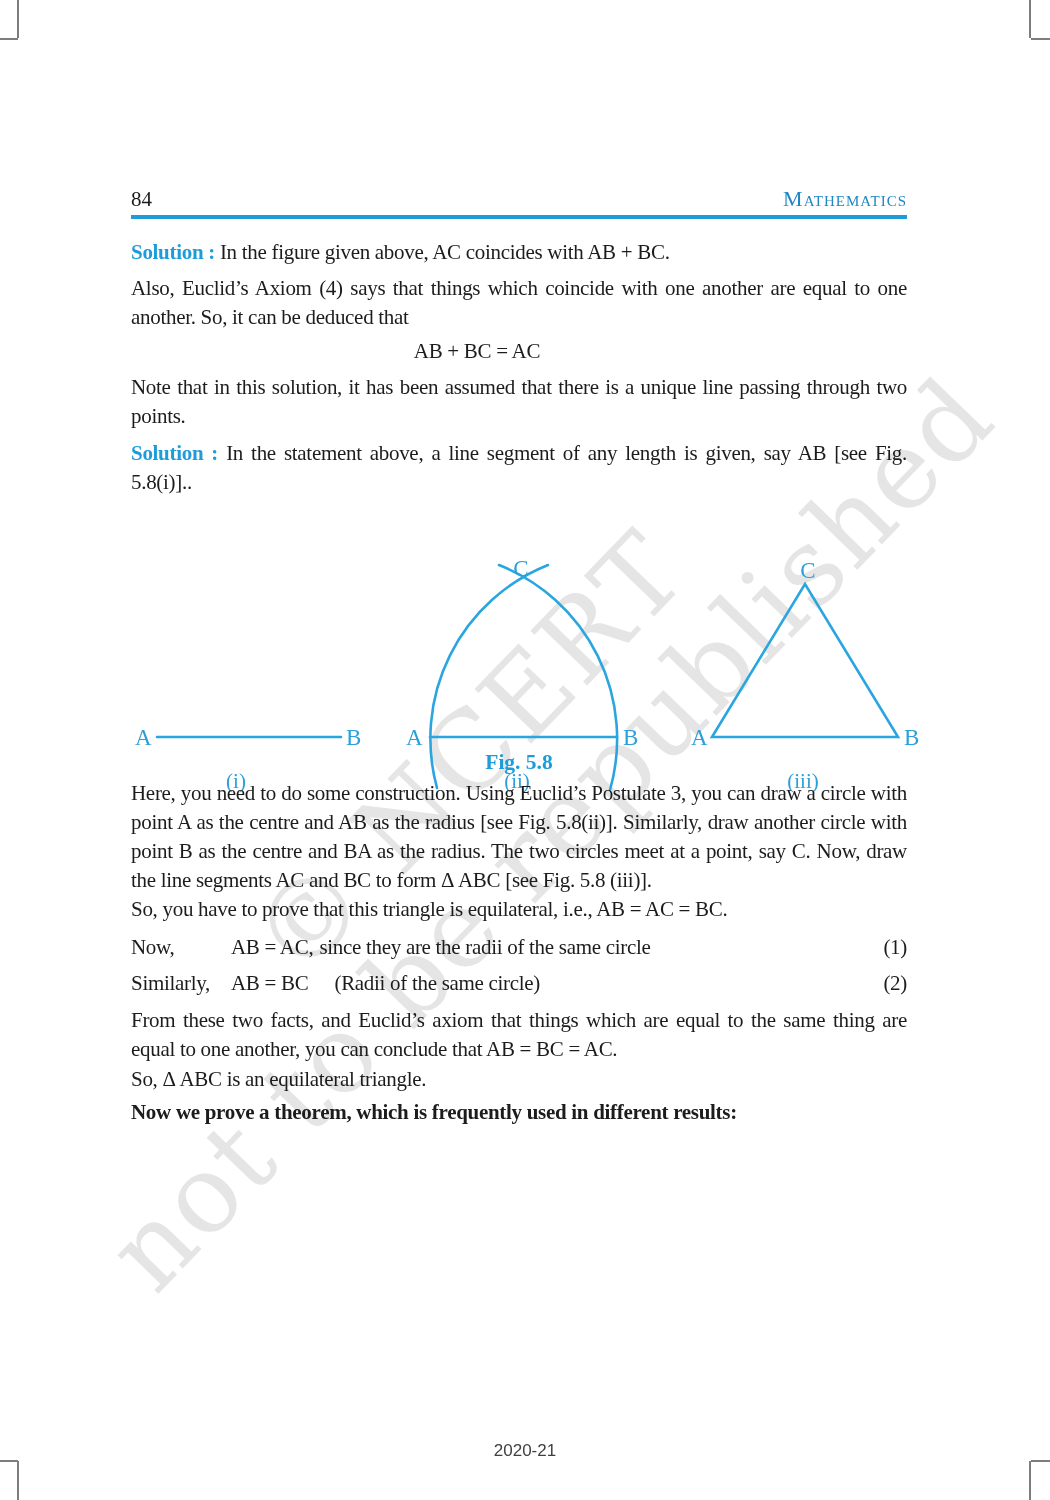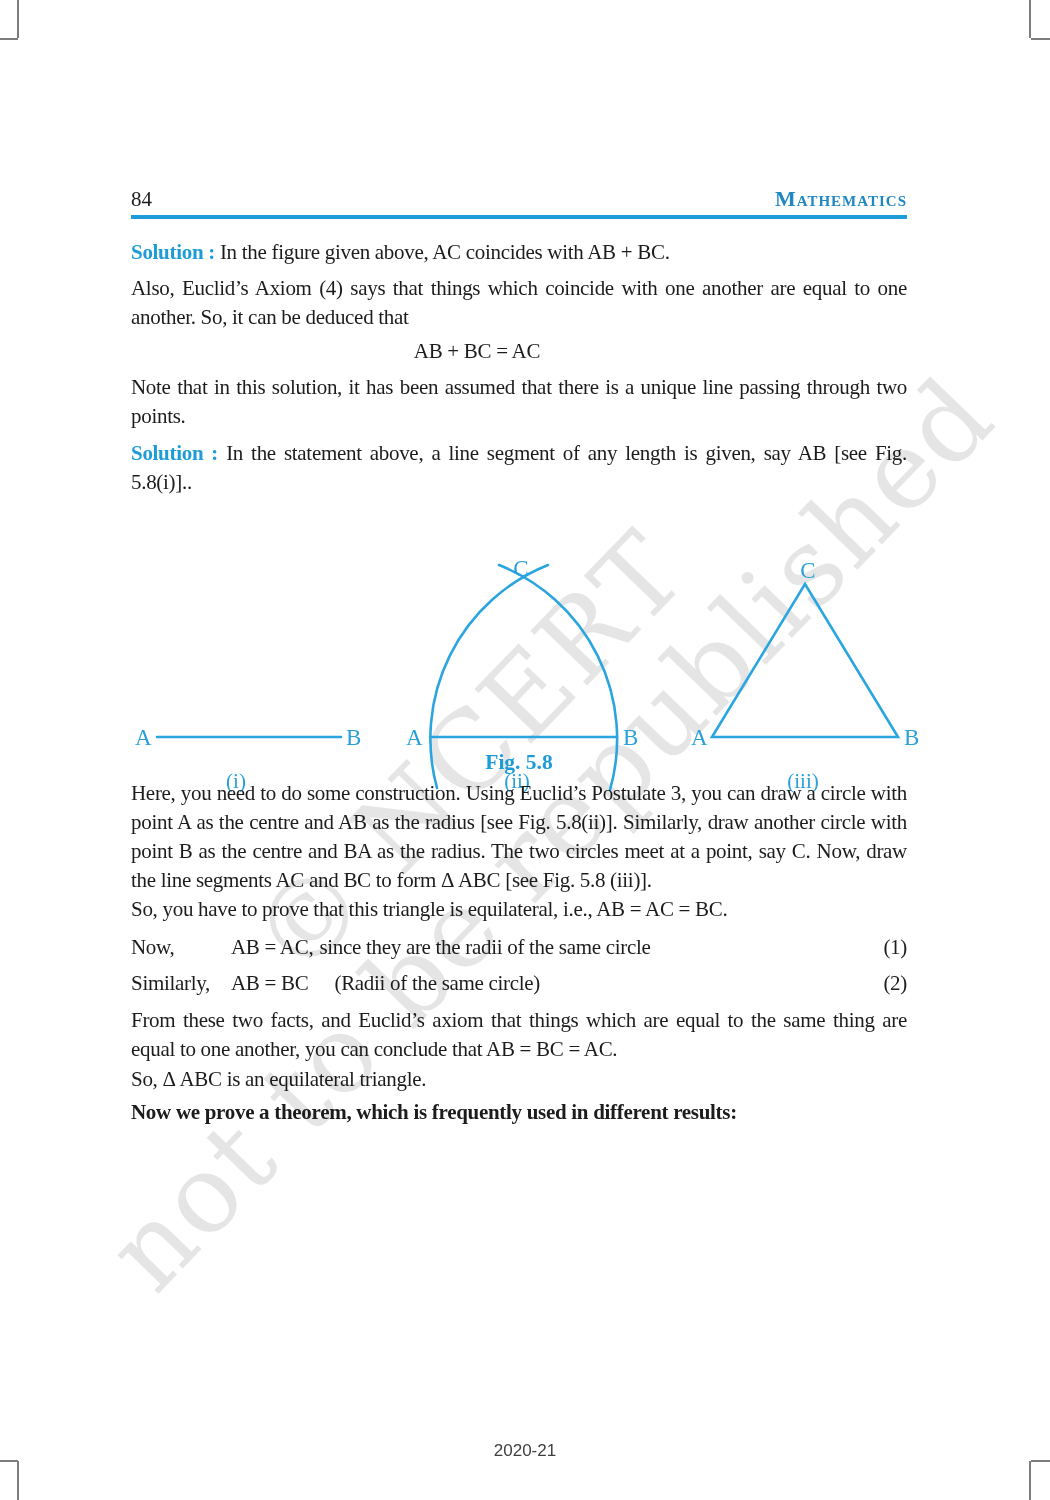--- a/index.html
+++ b/index.html
@@ -89,21 +89,21 @@
         <text class="fig-sub" x="517" y="240" text-anchor="middle">(ii)</text>
         <text class="fig-sub" x="803" y="240" text-anchor="middle">(iii)</text>
       </g>
     </svg>
   </div>
 
   <div class="content">
 
     <div class="header-row">
       <span class="page-num">84</span>
-      <span class="subject" style="color:#1f87c2;font-weight:bold;">Mathematics</span>
+      <span class="subject" style="color:#1f87c2;">Mathematics</span>
     </div>
     <div class="rule" style="background:#1d9cd9;"></div>
 
     <p class="just" style="margin-top:19px;">
       <span class="lead" style="color:#1d9cd9;">Solution :</span>
       <span>In the figure given above, AC coincides with AB + BC.</span>
     </p>
 
     <p class="just" style="margin-top:7px;">Also, Euclid’s Axiom (4) says that things which coincide with one another are equal to one another. So, it can be deduced that</p>
 

